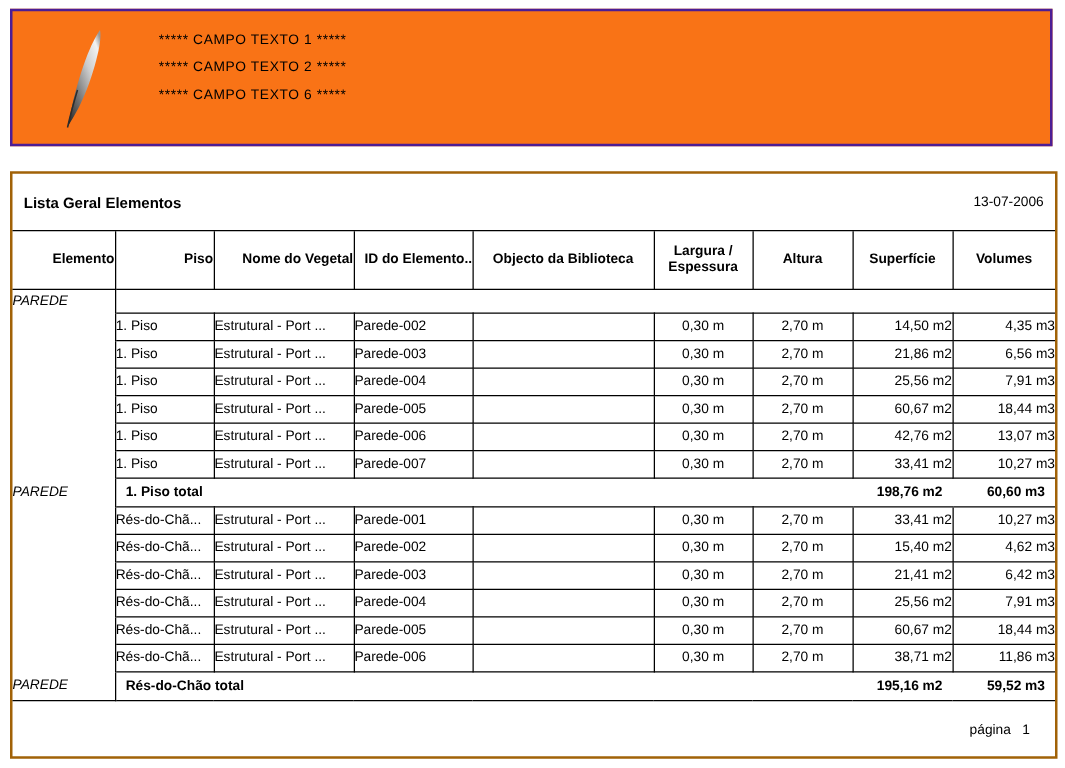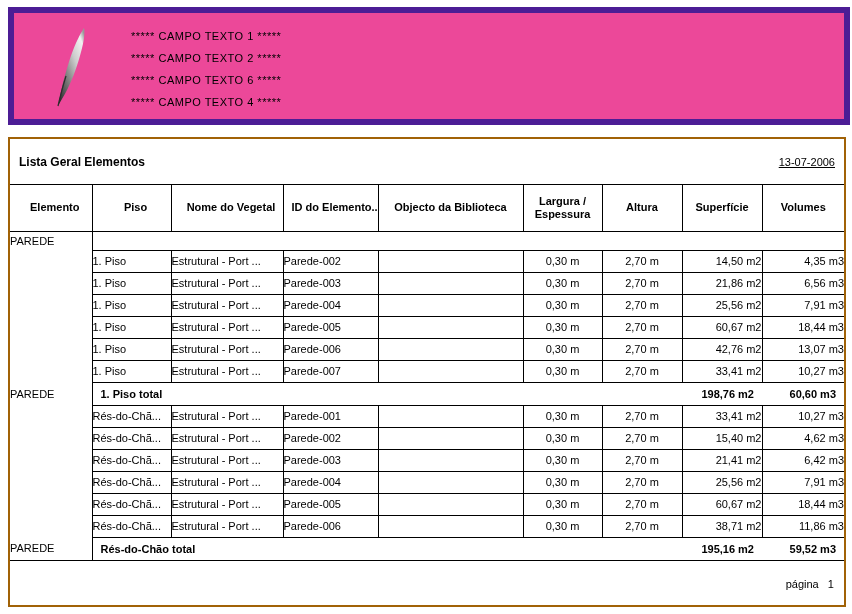--- a/index.html
+++ b/index.html
@@ -3,57 +3,57 @@
 <meta charset="utf-8">
 <style>
   html,body{margin:0;padding:0;background:#fff;}
   .screen{
     position:relative;width:852px;height:614px;background:#ffffff;
     font-family:"Liberation Sans", sans-serif;color:#000;overflow:hidden;
   }
   
   .letterhead{
     position:absolute;left:8px;top:7px;width:830px;height:106px;
-    border:6px solid #4c1d95;background:#ec4899;text-decoration:underline;
+    border:2px solid #4c1d95;background:#f97316;text-decoration:underline;
   }
   .feather{position:absolute;left:36px;top:11px;width:40px;height:84px;}
   .lh-lines{position:absolute;left:117px;top:12px;}
   .lh-line{
     font-size:11px;line-height:22px;letter-spacing:0.5px;white-space:pre;
   }
   
   .mainbox{
     position:absolute;left:8px;top:137px;width:834px;height:466px;
     border:2px solid #a16207;background:#fff;
   }
   .title-row{
     height:46px;border-bottom:1px solid #000;
     display:flex;justify-content:space-between;align-items:center;
     padding:0 9px;box-sizing:border-box;
   }
   .report-title{font-weight:bold;font-size:12px;}
-  .report-date{font-size:11px;text-decoration:underline;}
+  .report-date{font-size:11px;}
   
   table.elements{
     border-collapse:collapse;table-layout:fixed;width:834px;
     font-size:11px;
   }
   table.elements th, table.elements td{
     padding:0;margin:0;overflow:hidden;white-space:nowrap;
     vertical-align:middle;box-sizing:border-box;
   }
   thead th{
     height:46px;font-weight:bold;font-size:11px;
     border-bottom:1px solid #000;border-right:1px solid #000;
     text-align:center;line-height:13px;
   }
   thead th:last-child{border-right:none;margin-left:43px;}
-  thead th.h-left{text-align:center;padding-left:8px;}
-  
-  td.c-el{border-right:1px solid #000;padding-left:9px;text-align:left;}
+  thead th.h-left{text-align:right;padding-left:8px;}
+  
+  td.c-el{border-right:1px solid #000;padding-left:9px;text-align:left;font-style:italic;}
   
   tr.r-group{height:19px;}
   tr.r-group td.g-rest{border-bottom:1px solid #000;}
   
   tr.r-data{height:22px;}
   tr.r-data td{border-bottom:1px solid #000;border-right:1px solid #000;}
   tr.r-data td.c-el{border-bottom:none;}
   tr.r-data td:last-child{border-right:none;}
   td.c-piso,td.c-veg,td.c-id{padding-left:8px;text-align:left;}
   td.c-obj{}
@@ -61,21 +61,21 @@
   td.c-sup,td.c-vol{text-align:right;padding-right:8px;}
   
   tr.r-total{height:23px;font-weight:bold;}
   tr.r-total td{border-bottom:1px solid #000;}
   tr.r-total td.c-el{border-bottom:none;font-weight:normal;}
   tr.r-total td.t-label{padding-left:8px;text-align:left;}
   tr.r-total td.t-sup,tr.r-total td.t-vol{text-align:right;padding-right:8px;}
   tr.r-total.r-last td.c-el{border-bottom:1px solid #000;}
   
   .page-footer{
-    position:absolute;right:10px;bottom:15px;font-size:11px;white-space:pre;
+    position:absolute;right:20px;bottom:15px;font-size:11px;white-space:pre;
   }
 </style>
 </head>
 <body>
 
 <div class="screen">
 
   <div class="letterhead">
     <div class="feather">
       <svg width="40" height="84" viewBox="0 0 40 84" xmlns="http://www.w3.org/2000/svg">
@@ -90,21 +90,20 @@
         </defs>
         <path d="M8 82 C10 74 11 66 14 55 C17 44 21 30 26 19 C29 12 32 7 34 4
                  C35 9 34 17 31 28 C28 40 23 54 18 64 C14 72 10 78 8 82 Z" fill="url(#fg)"></path>
         <path d="M8 82 C10 73 13 62 16 52" stroke="#2c2c2c" stroke-width="1.2" fill="none"></path>
       </svg>
     </div>
     <div class="lh-lines">
       <div class="lh-line">***** CAMPO TEXTO 1 *****</div>
       <div class="lh-line">***** CAMPO TEXTO 2 *****</div>
       <div class="lh-line">***** CAMPO TEXTO 6 *****</div>
-      <div class="lh-line">***** CAMPO TEXTO 4 *****</div>
     </div>
   </div>
 
   <div class="mainbox">
 
     <div class="title-row">
       <span class="report-title">Lista Geral Elementos</span>
       <span class="report-date">13-07-2006</span>
     </div>
 

